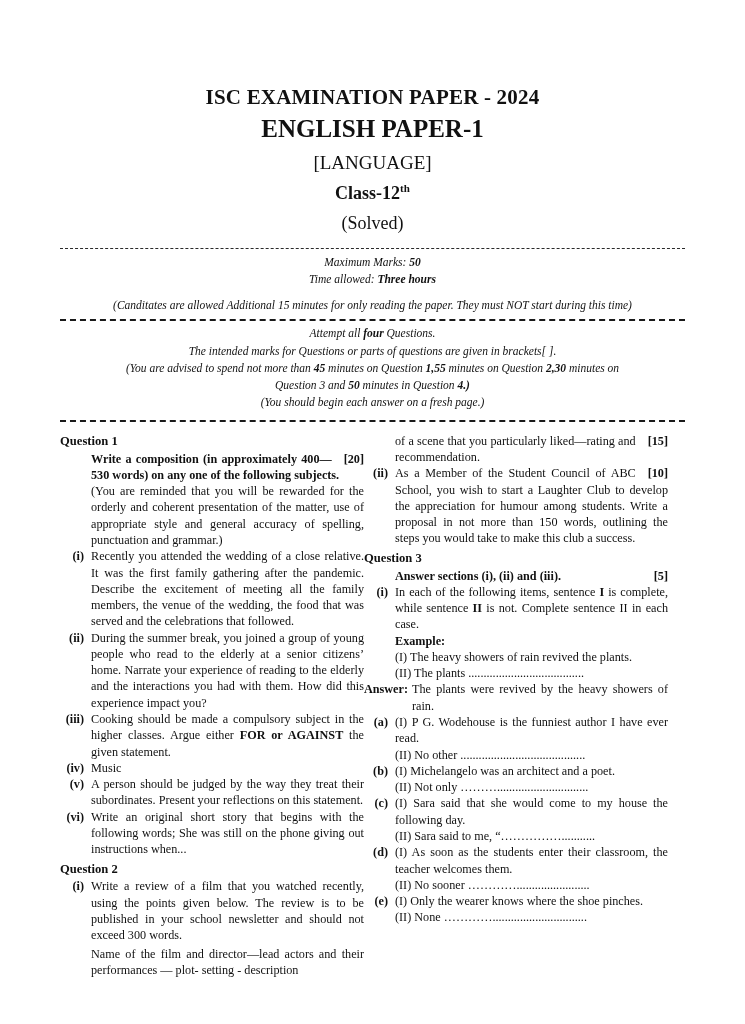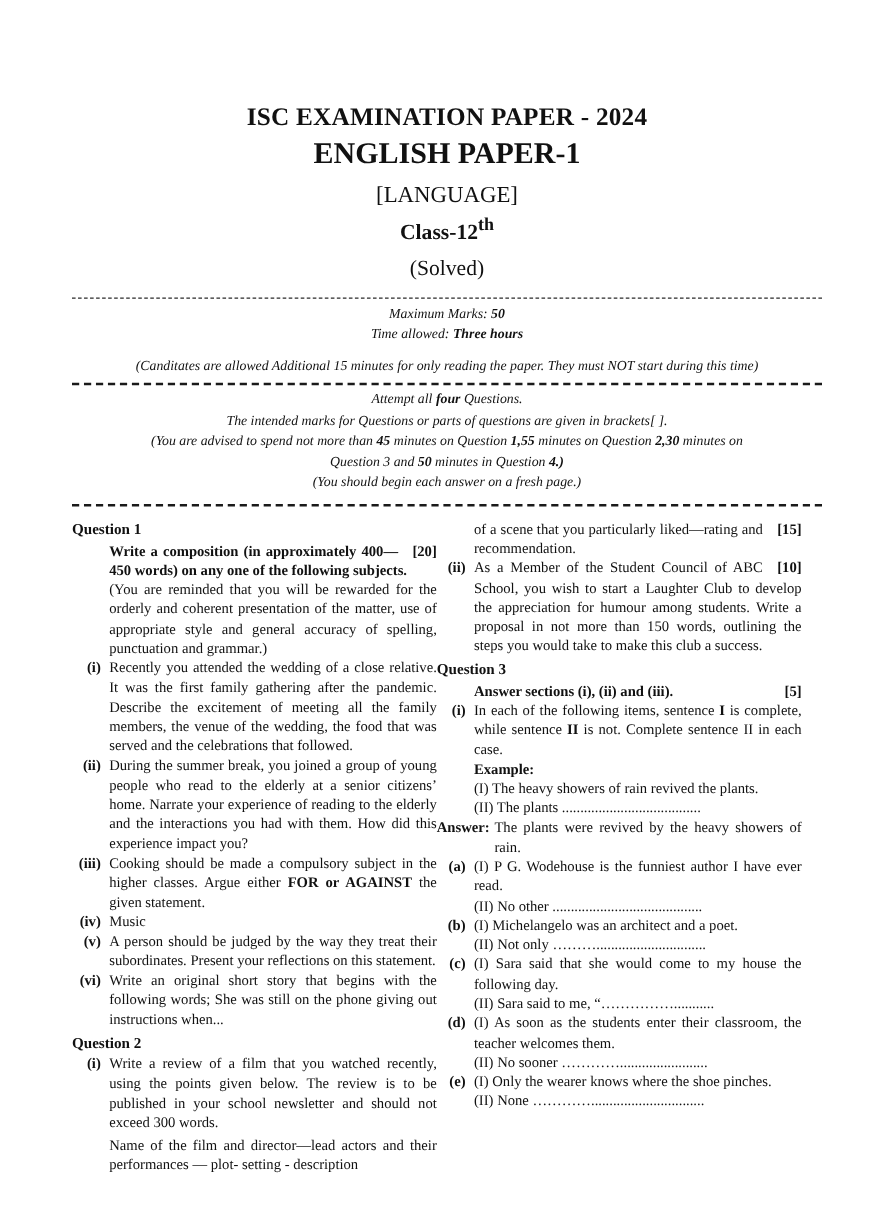--- a/index.html
+++ b/index.html
@@ -44,21 +44,21 @@
     font-size: 19px;
     font-weight: normal;
     line-height: 1.72;
   }
   .t-class {
     font-size: 18px;
     font-weight: bold;
     line-height: 1.62;
   }
   .t-class sup {
-    font-size: 15px;
+    font-size: 11px;
     font-weight: bold;
     vertical-align: super;
     line-height: 0;
   }
   .t-solved {
     font-size: 18px;
     font-weight: normal;
     line-height: 1.60;
   }
 
@@ -211,21 +211,21 @@
 
   <hr class="rule-thick">
 
   <div class="columns">
 
     <div class="col">
 
       <div class="qhead">Question 1</div>
 
       <div class="para bold">
-        <span class="marks">[20]</span><span>Write a composition (in approximately 400— 450 words) on any one of the following subjects.</span>
+        <span class="marks">[20]</span><span>Write a composition (in approximately 400— 530 words) on any one of the following subjects.</span>
       </div>
 
       <div class="para">(You are reminded that you will be rewarded for the orderly and coherent presentation of the matter, use of appropriate style and general accuracy of spelling, punctuation and grammar.)</div>
 
       <div class="row">
         <span class="mark">(i)</span>
         <span class="body">Recently you attended the wedding of a close relative. It was the first family gathering after the pandemic. Describe the excitement of meeting all the family members, the venue of the wedding, the food that was served and the celebrations that followed.</span>
       </div>
 
       <div class="row">

